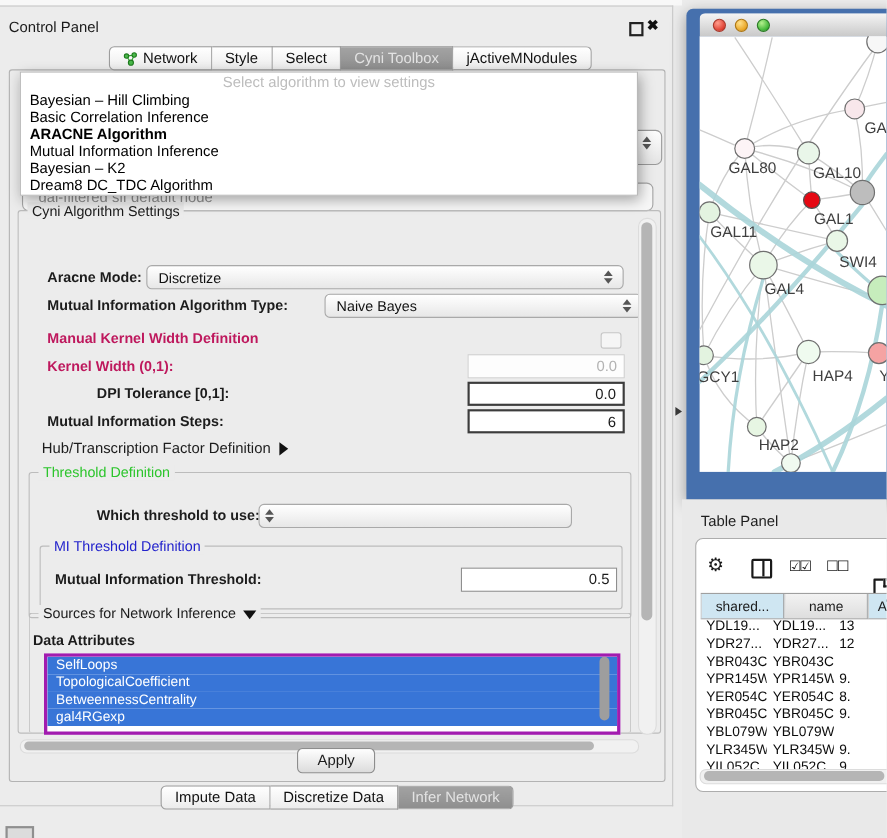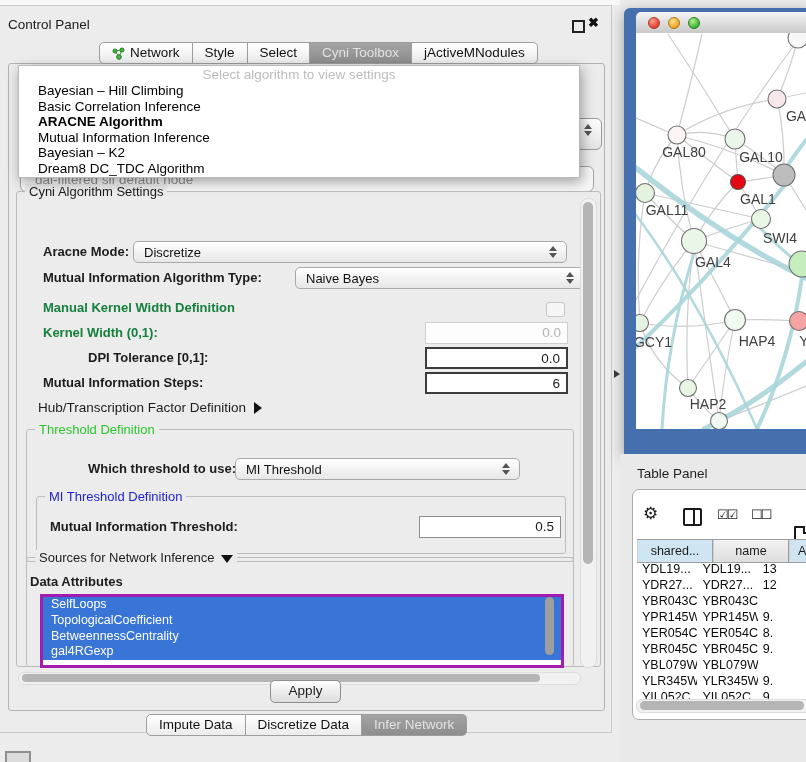--- a/index.html
+++ b/index.html
@@ -25,28 +25,28 @@
   .content-box{left:8px;top:57px;width:595px;height:646px;border:1px solid #b3b3b3;border-radius:3px;background:#ececec;}
   
   .bg-combo{left:20px;top:160px;width:574px;height:26px;border:1px solid #a5a5a5;border-radius:6px;
             background:#f7f7f7;line-height:26px;font-size:13.5px;color:#8f8f8f;padding-left:14px;box-sizing:border-box;}
   .bg-combo-frag{left:576px;top:112px;width:24px;height:30px;border:1px solid #9a9a9a;border-radius:0 6px 6px 0;
             background:linear-gradient(#fdfdfd,#e4e4e4);}
   
   .popup{left:18px;top:59px;width:560px;height:111px;background:#fff;border:1px solid #b9b9b9;
          box-shadow:2px 4px 12px rgba(0,0,0,.35);z-index:30;}
   .popup-ph{height:17px;line-height:17px;text-align:center;color:#bdbdbd;font-size:13.5px;}
-  .popup-item{height:15.6px;line-height:15.6px;font-size:13.5px;color:#000;padding-left:19px;white-space:nowrap;}
+  .popup-item{height:15.6px;line-height:15.6px;font-size:13.5px;color:#000;padding-left:8px;white-space:nowrap;}
   .popup-item.b{font-weight:bold;}
   
   .gbox{border:1px solid #bcbcbc;border-radius:3px;}
   .gtitle{position:absolute;top:-8px;left:8px;background:#ececec;padding:0 4px;font-size:13px;line-height:15px;white-space:nowrap;}
   .blue{color:#2323cc;} .green{color:#2cc52c;}
   .lbl{font-size:13px;font-weight:bold;line-height:20px;white-space:nowrap;}
-  .lbl.dim{color:#15803d;}
+  .lbl.dim{color:#be185d;}
   
   .combo{border:1px solid #a9a9a9;border-radius:5px;background:linear-gradient(#ffffff,#e7e7e7);
          height:22px;box-sizing:border-box;display:flex;align-items:center;font-size:13px;}
   .combo .ctext{flex:1;padding-left:10px;color:#111;white-space:nowrap;overflow:hidden;}
   .arrows{width:18px;display:flex;flex-direction:column;align-items:center;gap:2px;padding-right:4px;}
   .tri-up{width:0;height:0;border-left:4px solid transparent;border-right:4px solid transparent;border-bottom:5px solid #555;}
   .tri-dn{width:0;height:0;border-left:4px solid transparent;border-right:4px solid transparent;border-top:5px solid #555;}
   .field{box-sizing:border-box;background:#fff;font-size:13.5px;text-align:right;padding-right:6px;line-height:19px;}
   .field.strong{border:2px solid #3c3c3c;}
   .field.dim{border:1px solid #cfcfcf;color:#b3b3b3;background:#fdfdfd;}
@@ -186,21 +186,20 @@
 
   <div class="abs" style="left:38px;top:393px;font-size:13.5px;line-height:18px;">
     <span>Hub/Transcription Factor Definition</span><span class="hub-arrow"></span>
   </div>
 
   <div class="abs gbox" style="left:26px;top:423px;width:546px;height:131px;">
     <span class="gtitle green">Threshold Definition</span>
   </div>
   <div class="abs lbl" style="left:88px;top:453px;">Which threshold to use:</div>
   <div class="abs combo" style="left:235px;top:452px;width:285px;">
-    <span class="ctext">MI Threshold</span>
     <span class="arrows">
         <span class="tri-up"></span>
         <span class="tri-dn"></span>
       </span>
   </div>
   <div class="abs gbox" style="left:36px;top:490px;width:528px;height:56px;">
     <span class="gtitle blue">MI Threshold Definition</span>
   </div>
   <div class="abs lbl" style="left:50px;top:511px;">Mutual Information Threshold:</div>
   <div class="abs field" style="left:419px;top:510px;width:142px;height:22px;border:1px solid #8f8f8f;">0.5</div>

